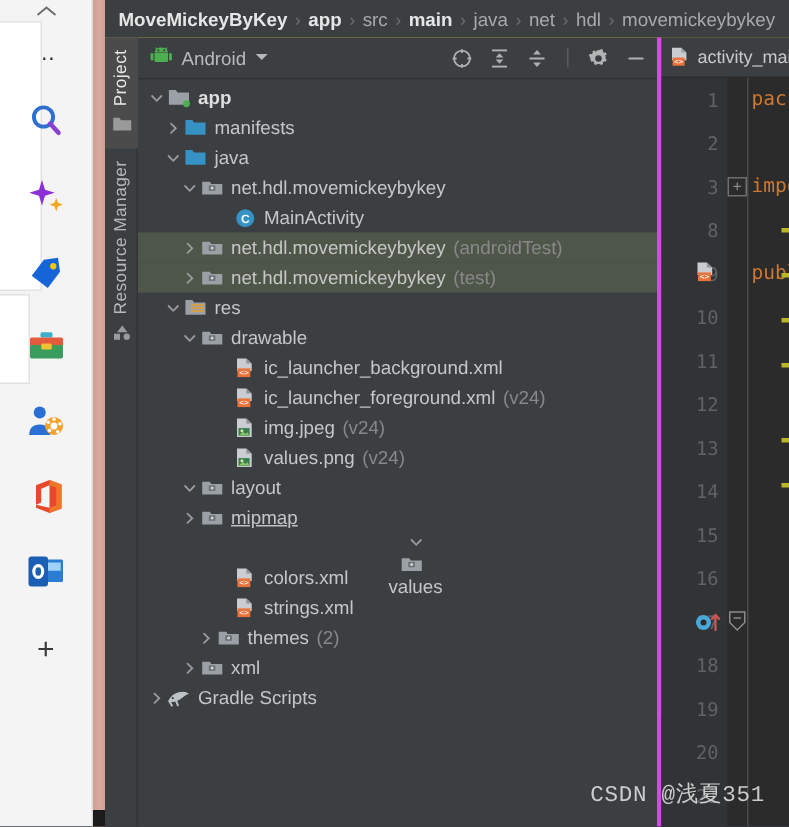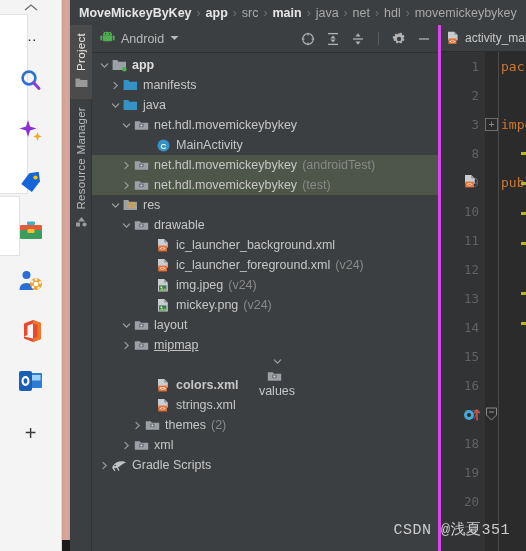--- a/index.html
+++ b/index.html
@@ -531,21 +531,21 @@
             <span class="arrow"></span>
             <span class="ic">
               <svg width="15" height="15" viewBox="0 0 15 15">
                 <path d="M2 1h6.2L11.8 4.4v9H2z" fill="#c9cdd1"></path>
                 <path d="M8.2 1 11.8 4.4H8.2z" fill="#8e9499"></path>
                 <rect x="3" y="7.4" width="7.4" height="5.2" fill="#3a7e4f"></rect>
                 <circle cx="5.3" cy="9.2" r="1" fill="#cfe8a0"></circle>
                 <path d="M3.3 12.4 L6 9.8 L7.6 11.4 L9 10.1 L10.2 12.4Z" fill="#8ec46a"></path>
               </svg>
             </span>
-            <span class="lbl">mickey.png</span>
+            <span class="lbl">values.png</span>
             <span class="dim">(v24)</span>
           </div>
           <div class="row" style="padding-left: 28px;">
             <span class="arrow">
               <svg width="9" height="9" viewBox="0 0 9 9">
                 <path d="M1.4 3 L4.5 6.2 L7.6 3" stroke="#9a9a9a" stroke-width="1.2" fill="none" stroke-linecap="round"></path>
               </svg>
             </span>
             <span class="ic">
               <svg width="15" height="14" viewBox="0 0 15 14">
@@ -579,21 +579,21 @@
             </span>
             <span class="ic">
               <svg width="15" height="14" viewBox="0 0 15 14">
                 <path d="M.8 3.2h5l1.1 1.5H14.2v7H.8z" fill="#9aa0a6"></path>
                 <rect x="5.2" y="5.6" width="4.4" height="3.6" fill="#6b7075"></rect>
                 <circle cx="7.4" cy="7.4" r="1" fill="#cfd3d6"></circle>
               </svg>
             </span>
             <span class="lbl">values</span>
           </div>
-          <div class="row" style="padding-left: 50px; font-weight: bold;">
+          <div class="row" style="padding-left: 50px;">
             <span class="arrow"></span>
             <span class="ic">
               <svg width="15" height="15" viewBox="0 0 15 15">
                 <path d="M2 1h6.2L11.8 4.4v5H2z" fill="#c9cdd1"></path>
                 <path d="M8.2 1 11.8 4.4H8.2z" fill="#8e9499"></path>
                 <rect x="2.3" y="7.6" width="8.6" height="5.8" fill="#e8743b"></rect>
                 <text x="6.6" y="12.2" font-size="5.2" fill="#fff" text-anchor="middle" font-family="monospace">&lt;&gt;</text>
               </svg>
             </span>
             <span class="lbl">colors.xml</span>

